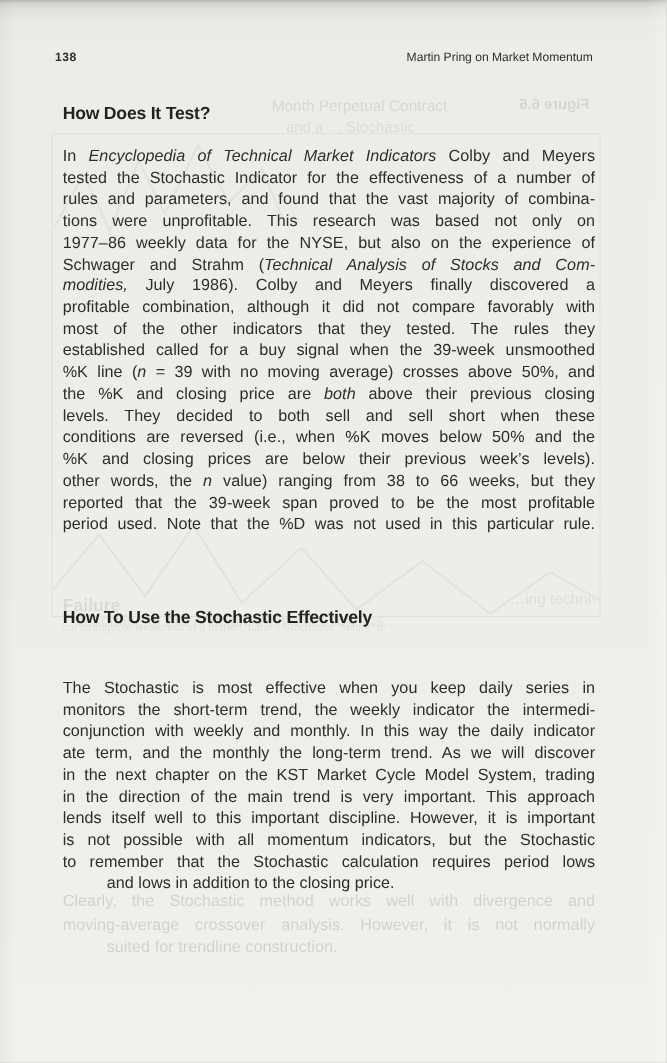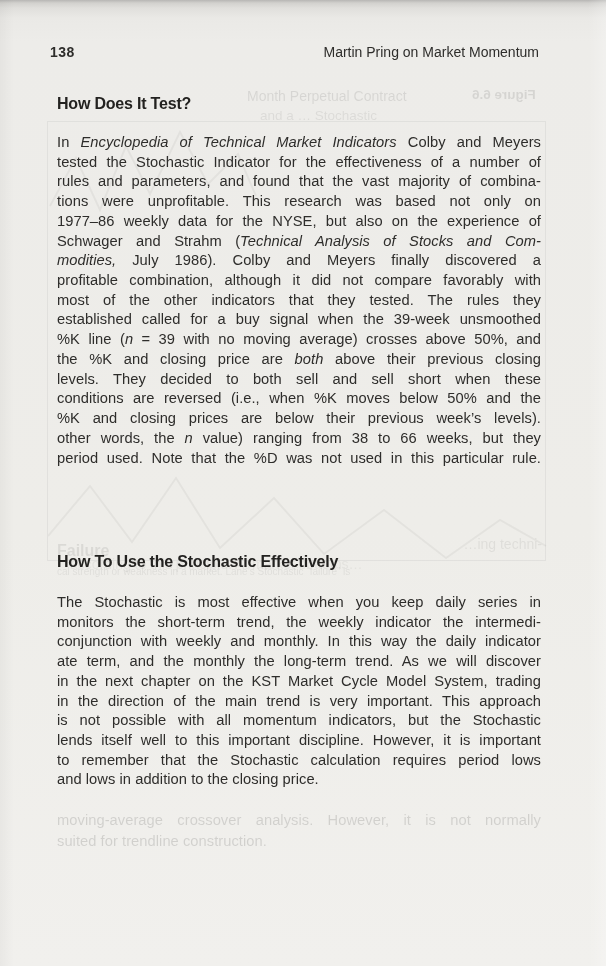--- a/index.html
+++ b/index.html
@@ -16,45 +16,45 @@
       linear-gradient(90deg, rgba(0,0,0,0.035) 0px, rgba(0,0,0,0) 14px),
       linear-gradient(270deg, rgba(255,255,255,0.25) 0px, rgba(255,255,255,0) 18px),
       linear-gradient(180deg, #b7b6b4 0px, #d2d1ce 3px, #e0dfdc 8px, #eae9e6 18px, #edece9 42px, #eeede9 55%, #f1f0ed 100%);
     color: #2e2d2b;
   }
 
   
   .header {
     position: absolute; left: 50px; right: 67px; top: 44px;
     display: flex; justify-content: space-between; align-items: center;
-    font-size: 14px; line-height: 16px;
+    font-size: 11px; line-height: 16px;
   }
   .page-num { font-weight: 700; letter-spacing: 0.5px; }
 
   
   .content { position: absolute; left: 57px; top: 0; width: 484px; }
   h1 {
     position: absolute; left: 0; margin: 0;
     font-size: 16px; line-height: 24px; font-weight: 700;
     letter-spacing: -0.2px; color: #232220;
   }
   #h-0 { top: 92px; }
   #h-1 { top: 550px; }
   .para { position: absolute; left: 0; width: 484px; }
   #para-0 { top: 133px; }
-  #para-1 { top: 593px; }
+  #para-1 { top: 617px; }
   .line {
     width: 484px;
     font-size: 14.7px; line-height: 19.72px;
     white-space: nowrap;
     text-align: justify; text-align-last: justify;
     text-justify: inter-word;
     letter-spacing: 0.05px;
   }
-  .line.no-just { text-align-last: left; }
+  .line.no-just { text-align-last: left; margin-left: 40px; }
 
   
   .ghost { position: absolute; color: #1a1a1a; filter: blur(0.4px); }
   .g-box {
     left: 47px; top: 121px; width: 497px; height: 438px;
     border: 1px solid rgba(0,0,0,0.05);
   }
   .g-cap1 { left: 247px; top: 88px;  font-size: 14px; opacity: 0.10; text-align: center; }
   .g-cap2 { left: 260px; top: 108px; font-size: 13.5px; opacity: 0.08; }
   .g-fig  { left: 472px; top: 87px;  font-size: 13.5px; font-weight: 700;
@@ -80,20 +80,21 @@
     <polyline points="0,68 42,18 84,74 128,10 172,80 226,30 276,86 336,42 398,90 452,52 498,78" fill="none" stroke="rgba(0,0,0,0.045)" stroke-width="2"></polyline>
   </svg>
   <div class="ghost g-cap1">Month Perpetual Contract</div>
   <div class="ghost g-cap2">and a … Stochastic</div>
   <div class="ghost g-fig">Figure 6.6</div>
   <div class="ghost g-fail">Failure</div>
   <div class="ghost g-r1">…ing techni-</div>
   <div class="ghost g-r2">cal strength or weakness in a market. Lane’s Stochastic “failure” is</div>
   <div class="ghost g-r3">according to this principle. At market bottoms…</div>
   <div class="ghost g-bottom">
+      <div class="line">Clearly, the Stochastic method works well with divergence and</div>
       <div class="line">moving-average crossover analysis. However, it is not normally</div>
       <div class="line no-just">suited for trendline construction.</div>
     </div>
 
   <div class="header">
     <span class="page-num">138</span>
     <span class="run-title">Martin Pring on Market Momentum</span>
   </div>
 
   <div class="content">
@@ -108,31 +109,32 @@
         <div class="line"><i>modities,</i> July 1986). Colby and Meyers finally discovered a</div>
         <div class="line">profitable combination, although it did not compare favorably with</div>
         <div class="line">most of the other indicators that they tested. The rules they</div>
         <div class="line">established called for a buy signal when the 39-week unsmoothed</div>
         <div class="line">%K line (<i>n</i> = 39 with no moving average) crosses above 50%, and</div>
         <div class="line">the %K and closing price are <i>both</i> above their previous closing</div>
         <div class="line">levels. They decided to both sell and sell short when these</div>
         <div class="line">conditions are reversed (i.e., when %K moves below 50% and the</div>
         <div class="line">%K and closing prices are below their previous week’s levels).</div>
         <div class="line">other words, the <i>n</i> value) ranging from 38 to 66 weeks, but they</div>
+        <div class="line">reported that the 39-week span proved to be the most profitable</div>
         <div class="line">period used. Note that the %D was not used in this particular rule.</div>
       </div>
 
     <h1 id="h-1">How To Use the Stochastic Effectively</h1>
     <div class="para" id="para-1">
         <div class="line">The Stochastic is most effective when you keep daily series in</div>
         <div class="line">monitors the short-term trend, the weekly indicator the intermedi-</div>
         <div class="line">conjunction with weekly and monthly. In this way the daily indicator</div>
         <div class="line">ate term, and the monthly the long-term trend. As we will discover</div>
         <div class="line">in the next chapter on the KST Market Cycle Model System, trading</div>
         <div class="line">in the direction of the main trend is very important. This approach</div>
+        <div class="line">lends itself well to this important discipline. However, it is important</div>
         <div class="line">is not possible with all momentum indicators, but the Stochastic</div>
-        <div class="line">lends itself well to this important discipline. However, it is important</div>
         <div class="line">to remember that the Stochastic calculation requires period lows</div>
         <div class="line no-just">and lows in addition to the closing price.</div>
       </div>
   </div>
 
 </div>
 
 </body></html>

